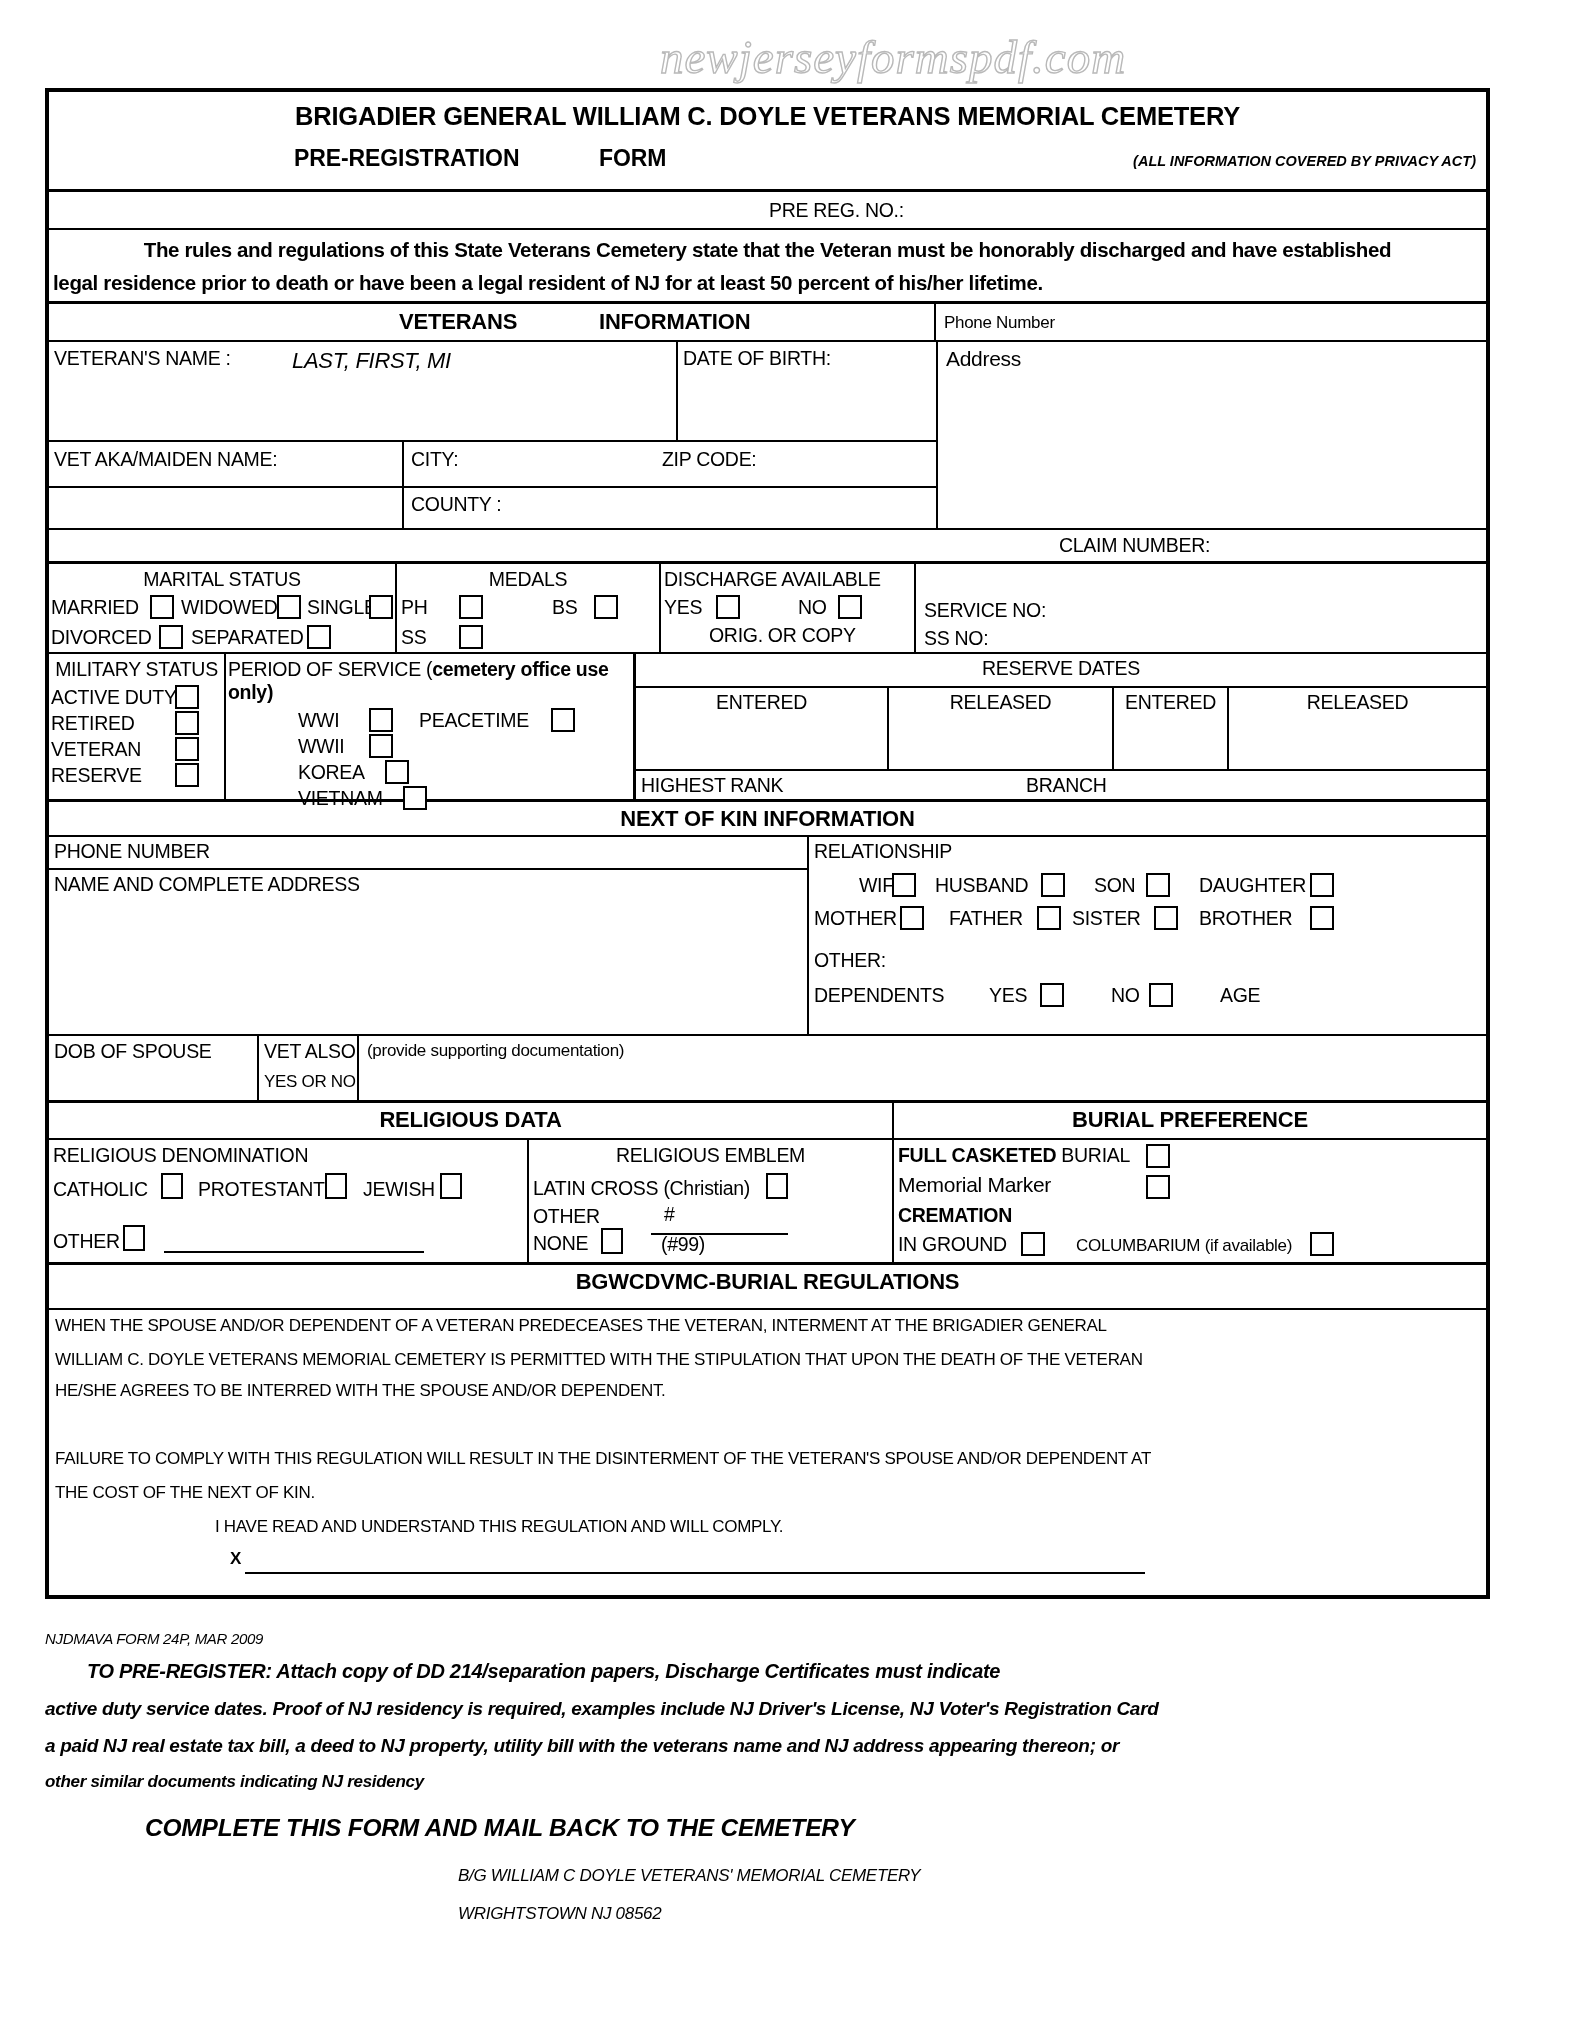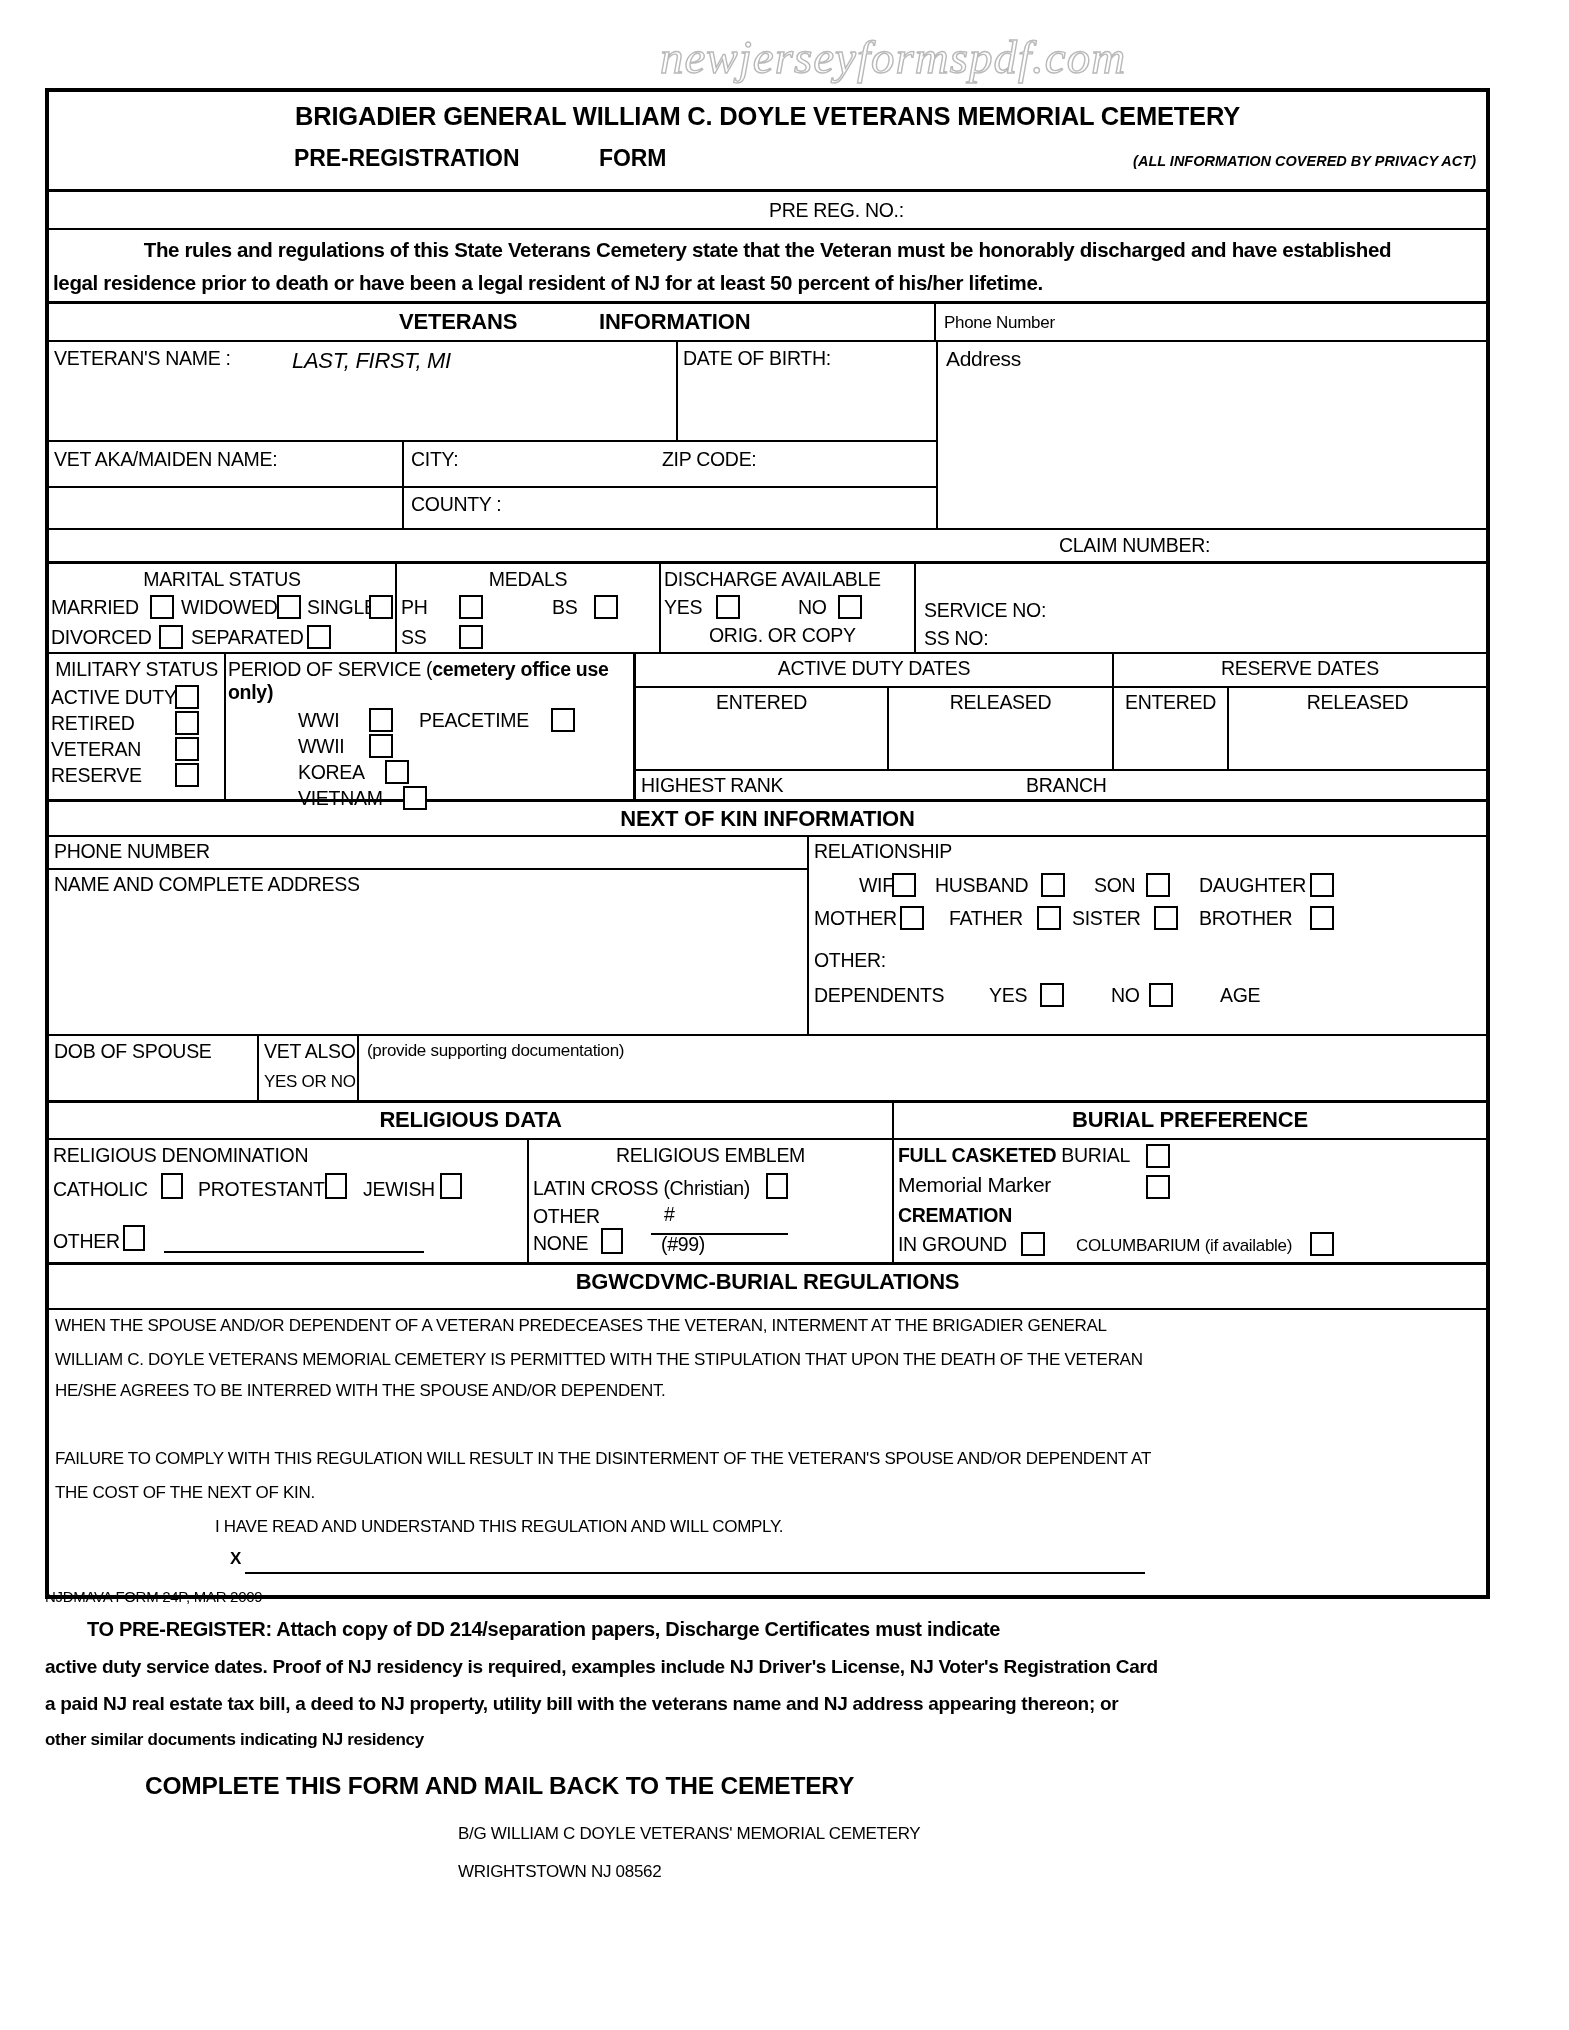--- a/index.html
+++ b/index.html
@@ -283,21 +283,20 @@
         <span class="cb abs" style="left:159px;top:0px;"></span>
       </div>
       <div style="position:relative;height:26px;">
         <span class="lbl abs" style="left:72px;top:1px;">VIETNAM</span>
         <span class="cb abs" style="left:177px;top:0px;"></span>
       </div>
     </div>
 
     <div class="cell" style="flex:1;">
       <div class="row bb" style="height:32px;">
-        <div class="cell br lbl" style="width:478px;text-align:center;padding-top:3px;">ACTIVE DUTY DATES</div>
         <div class="cell lbl" style="flex:1;text-align:center;padding-top:3px;">RESERVE DATES</div>
       </div>
       <div class="row bb" style="height:81px;">
         <div class="cell br" style="width:253px;position:relative;">
           <span class="lbl abs" style="left:0;right:0;top:3px;text-align:center;">ENTERED</span>
         </div>
         <div class="cell br" style="width:225px;position:relative;">
           <span class="lbl abs" style="left:0;right:0;top:3px;text-align:center;">RELEASED</span>
         </div>
         <div class="cell br" style="width:115px;position:relative;">
@@ -432,21 +431,21 @@
     <div class="lbl-sm" style="margin-bottom:14px;">THE COST OF THE NEXT OF KIN.</div>
     <div class="lbl-sm" style="margin-left:160px;">I HAVE READ AND UNDERSTAND THIS REGULATION AND WILL COMPLY.</div>
     <div style="position:relative;margin-top:12px;height:30px;">
       <span class="lbl-sm abs" style="left:175px;top:0;font-weight:bold;">X</span>
       <span class="uline abs" style="left:190px;top:22px;width:900px;border-bottom-width:2px;"></span>
     </div>
   </div>
 
 </div>
 
-<div class="footer" style="top:1588px;">
+<div class="footer" style="top:1630px;font-style:italic;">
   <div class="foot-sm">NJDMAVA FORM 24P, MAR 2009</div>
   <div class="foot-bold" style="margin-top:13px;margin-left:42px;">TO PRE-REGISTER: Attach copy of DD 214/separation papers, Discharge Certificates must indicate</div>
   <div class="foot-bold" style="margin-top:15px;font-size:19px;">active duty service dates. Proof of NJ residency is required, examples include NJ Driver's License, NJ Voter's Registration Card</div>
   <div class="foot-bold" style="margin-top:15px;font-size:19px;">a paid NJ real estate tax bill, a deed to NJ property, utility bill with the veterans name and NJ address appearing thereon; or</div>
   <div class="foot-bold" style="margin-top:15px;font-size:17px;">other similar documents indicating NJ residency</div>
   <div class="foot-big" style="margin-top:22px;margin-left:100px;">COMPLETE THIS FORM AND MAIL BACK TO THE CEMETERY</div>
   <div class="foot-addr" style="margin-top:24px;margin-left:413px;">B/G WILLIAM C DOYLE VETERANS' MEMORIAL CEMETERY</div>
   <div class="foot-addr" style="margin-top:18px;margin-left:413px;">WRIGHTSTOWN  NJ  08562</div>
 </div>
 

